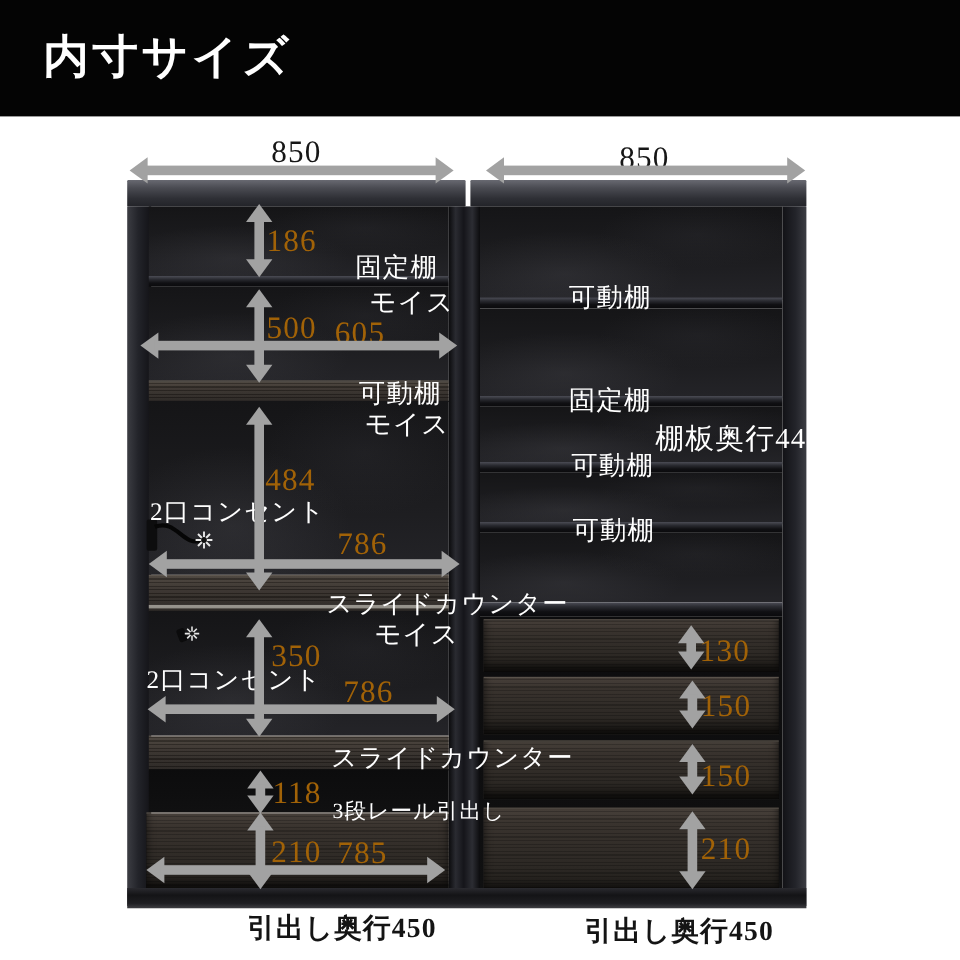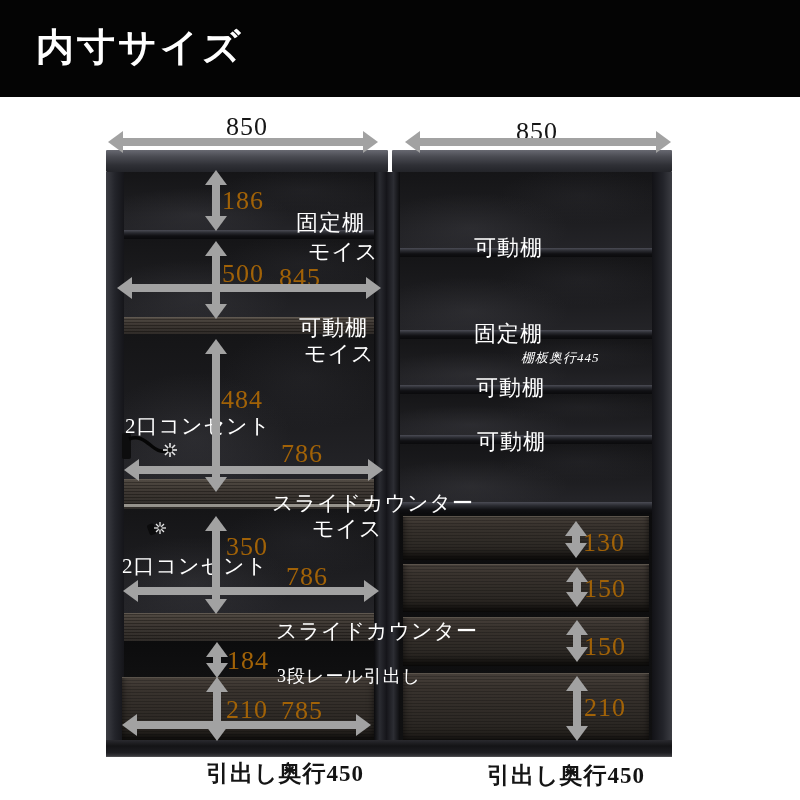--- a/index.html
+++ b/index.html
@@ -116,45 +116,45 @@
   <div class="abs drawer" style="left:403px;top:617px;width:246px;height:48px;"></div>
   <div class="abs drawer" style="left:403px;top:673px;width:246px;height:69px;"></div>
 
   <div class="abs base" style="left:106px;top:740px;width:566px;height:17px;"></div>
 
   <div id="overlay">
       <span class="num num-black" style="left: 226px; top: 112px;">850</span>
       <span class="num num-black" style="left: 516px; top: 117px;">850</span>
       <span class="num" style="left: 222px; top: 186px;">186</span>
       <span class="num" style="left: 222px; top: 259px;">500</span>
-      <span class="num" style="left: 279px; top: 263px;">845</span>
+      <span class="num" style="left: 279px; top: 263px;">605</span>
       <span class="num" style="left: 221px; top: 385px;">484</span>
       <span class="num" style="left: 281px; top: 439px;">786</span>
       <span class="num" style="left: 226px; top: 532px;">350</span>
       <span class="num" style="left: 286px; top: 562px;">786</span>
-      <span class="num" style="left: 227px; top: 646px;">184</span>
+      <span class="num" style="left: 227px; top: 646px;">118</span>
       <span class="num" style="left: 226px; top: 695px;">210</span>
       <span class="num" style="left: 281px; top: 696px; text-align: center;">785</span>
       <span class="num" style="left: 583px; top: 528px;">130</span>
       <span class="num" style="left: 584px; top: 574px;">150</span>
       <span class="num" style="left: 584px; top: 632px;">150</span>
       <span class="num" style="left: 584px; top: 693px;">210</span>
       <span class="jp" style="left: 296px; top: 208px; font-size: 22px;">固定棚</span>
       <span class="jp" style="left: 308px; top: 237px; font-size: 22px;">モイス</span>
       <span class="jp" style="left: 299px; top: 313px; font-size: 22px;">可動棚</span>
       <span class="jp" style="left: 304px; top: 339px; font-size: 22px;">モイス</span>
       <span class="jp" style="left: 125px; top: 412px; font-size: 21px;">2口コンセント</span>
       <span class="jp" style="left: 272px; top: 489px; font-size: 21px;">スライドカウンター</span>
       <span class="jp" style="left: 312px; top: 514px; font-size: 22px;">モイス</span>
       <span class="jp" style="left: 122px; top: 552px; font-size: 21px;">2口コンセント</span>
       <span class="jp" style="left: 276px; top: 617px; font-size: 21px;">スライドカウンター</span>
       <span class="jp" style="left: 277px; top: 664px; font-size: 18px;">3段レール引出し</span>
       <span class="jp" style="left: 474px; top: 233px; font-size: 22px;">可動棚</span>
       <span class="jp" style="left: 474px; top: 319px; font-size: 22px;">固定棚</span>
-      <span class="jp" style="left: 521px; top: 349px; font-size: 13px; font-style: italic;">棚板奥行445</span>
+      <span class="jp" style="left: 546px; top: 349px; font-size: 24px;">棚板奥行445</span>
       <span class="jp" style="left: 476px; top: 373px; font-size: 22px;">可動棚</span>
       <span class="jp" style="left: 477px; top: 427px; font-size: 22px;">可動棚</span>
       <span class="jp jp-black" style="left: 206px; top: 758px;">引出し奥行450</span>
       <span class="jp jp-black" style="left: 487px; top: 760px;">引出し奥行450</span>
       <div class="arr-v" style="left: 205px; top: 170px; height: 61px;">
         <div class="hd-u"></div>
         <div class="bar"></div>
         <div class="hd-d"></div>
       </div>
       <div class="arr-v" style="left: 205px; top: 241px; height: 78px;">

